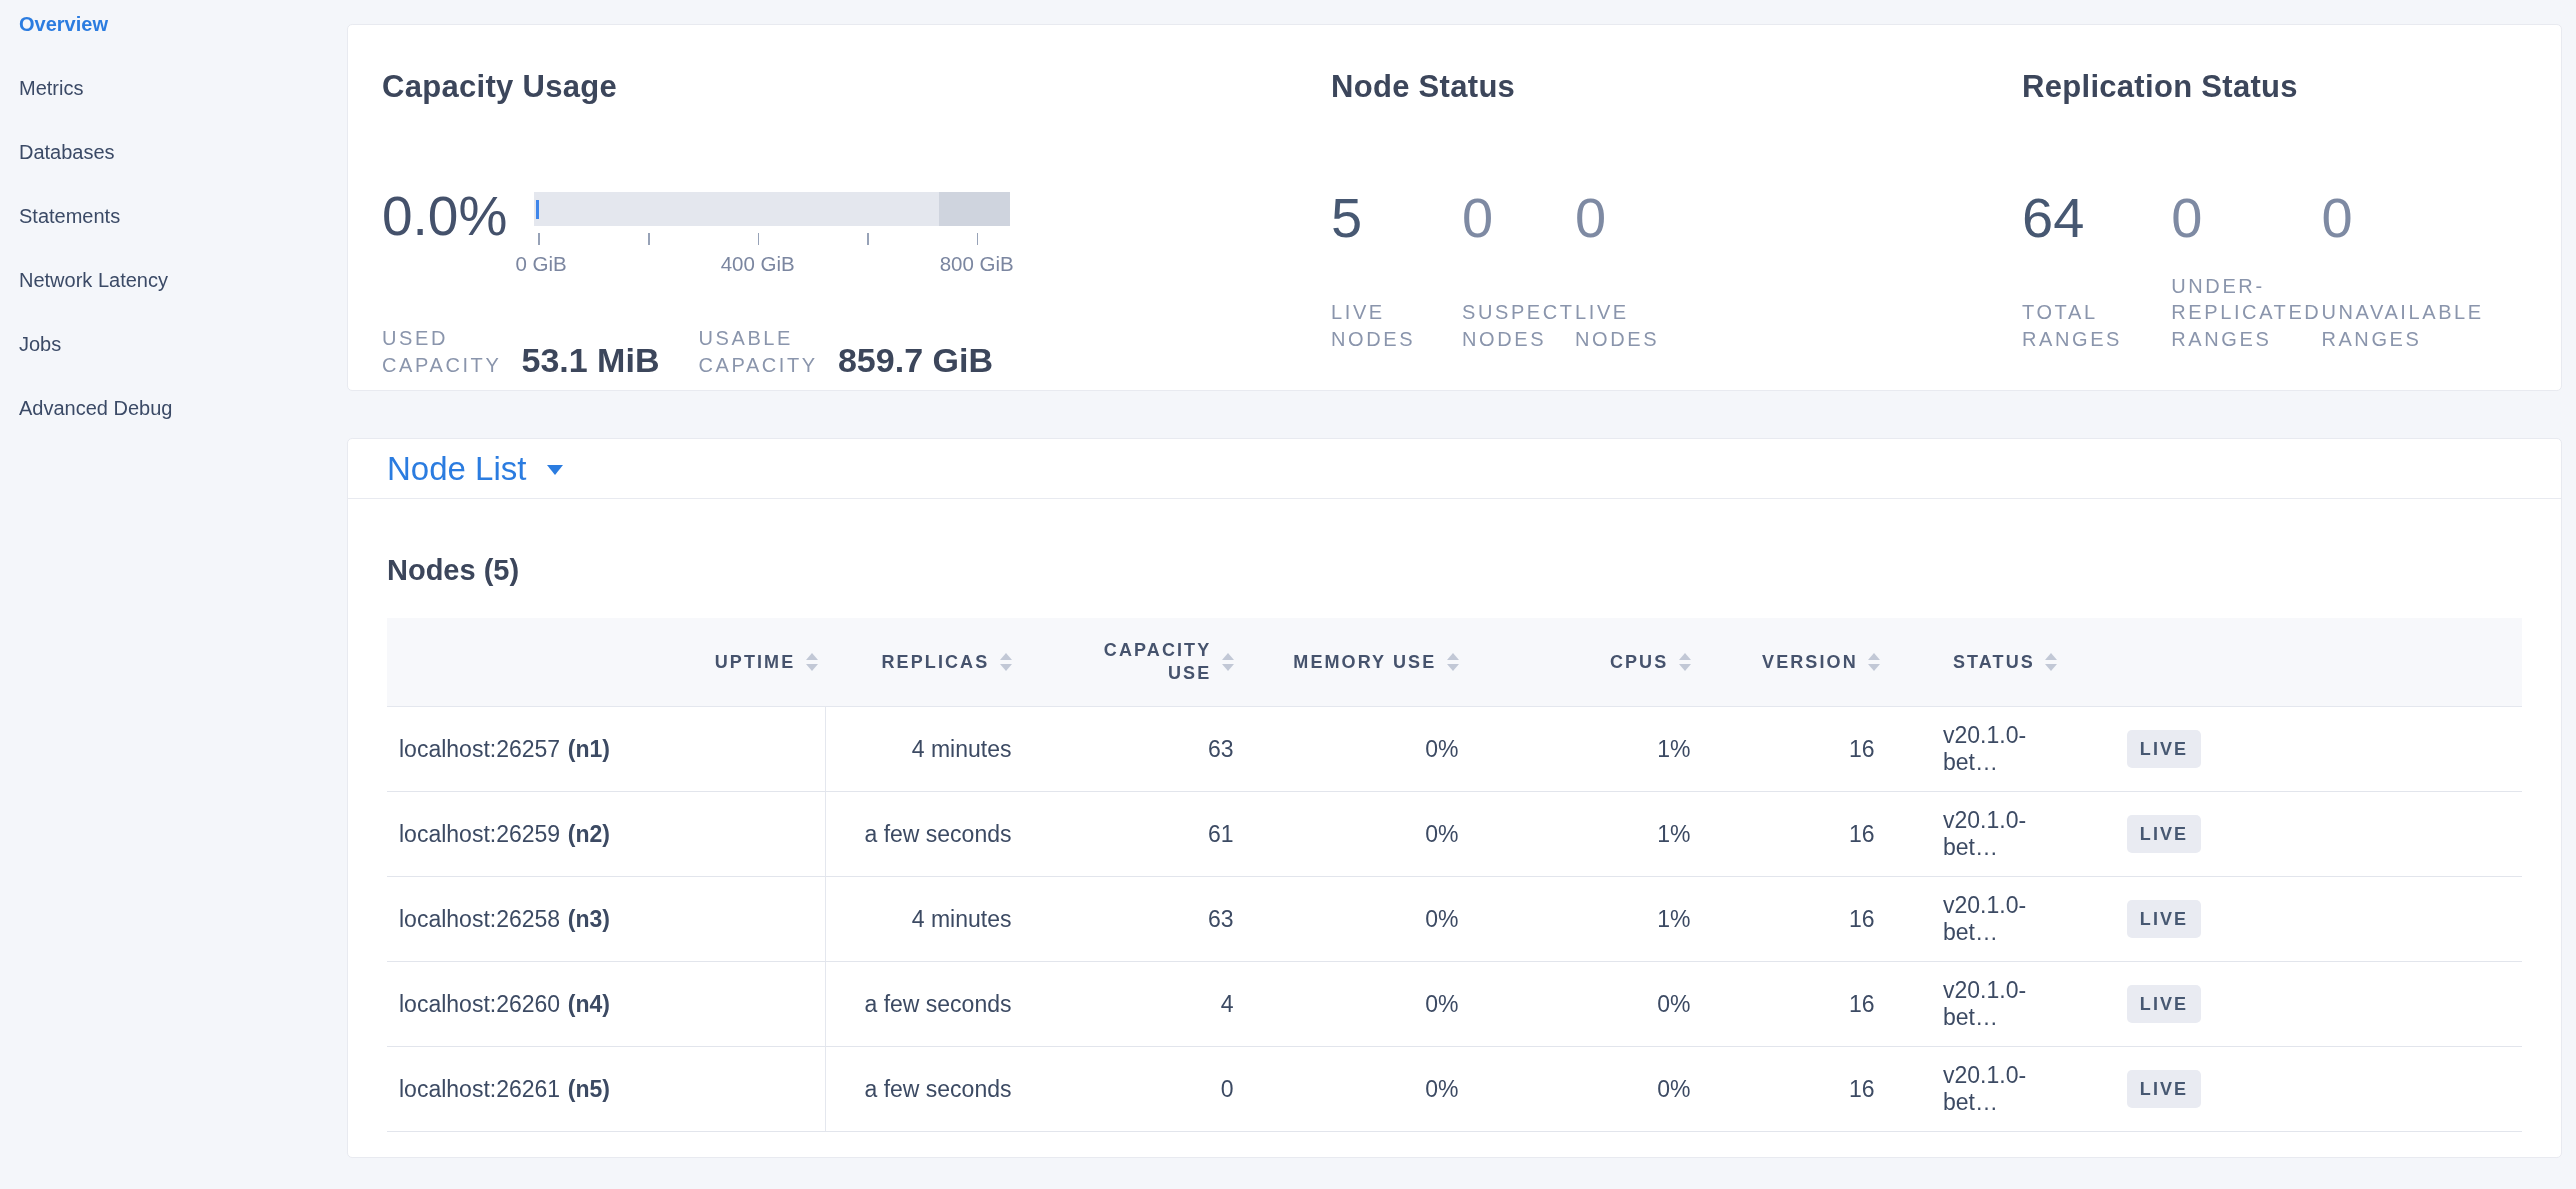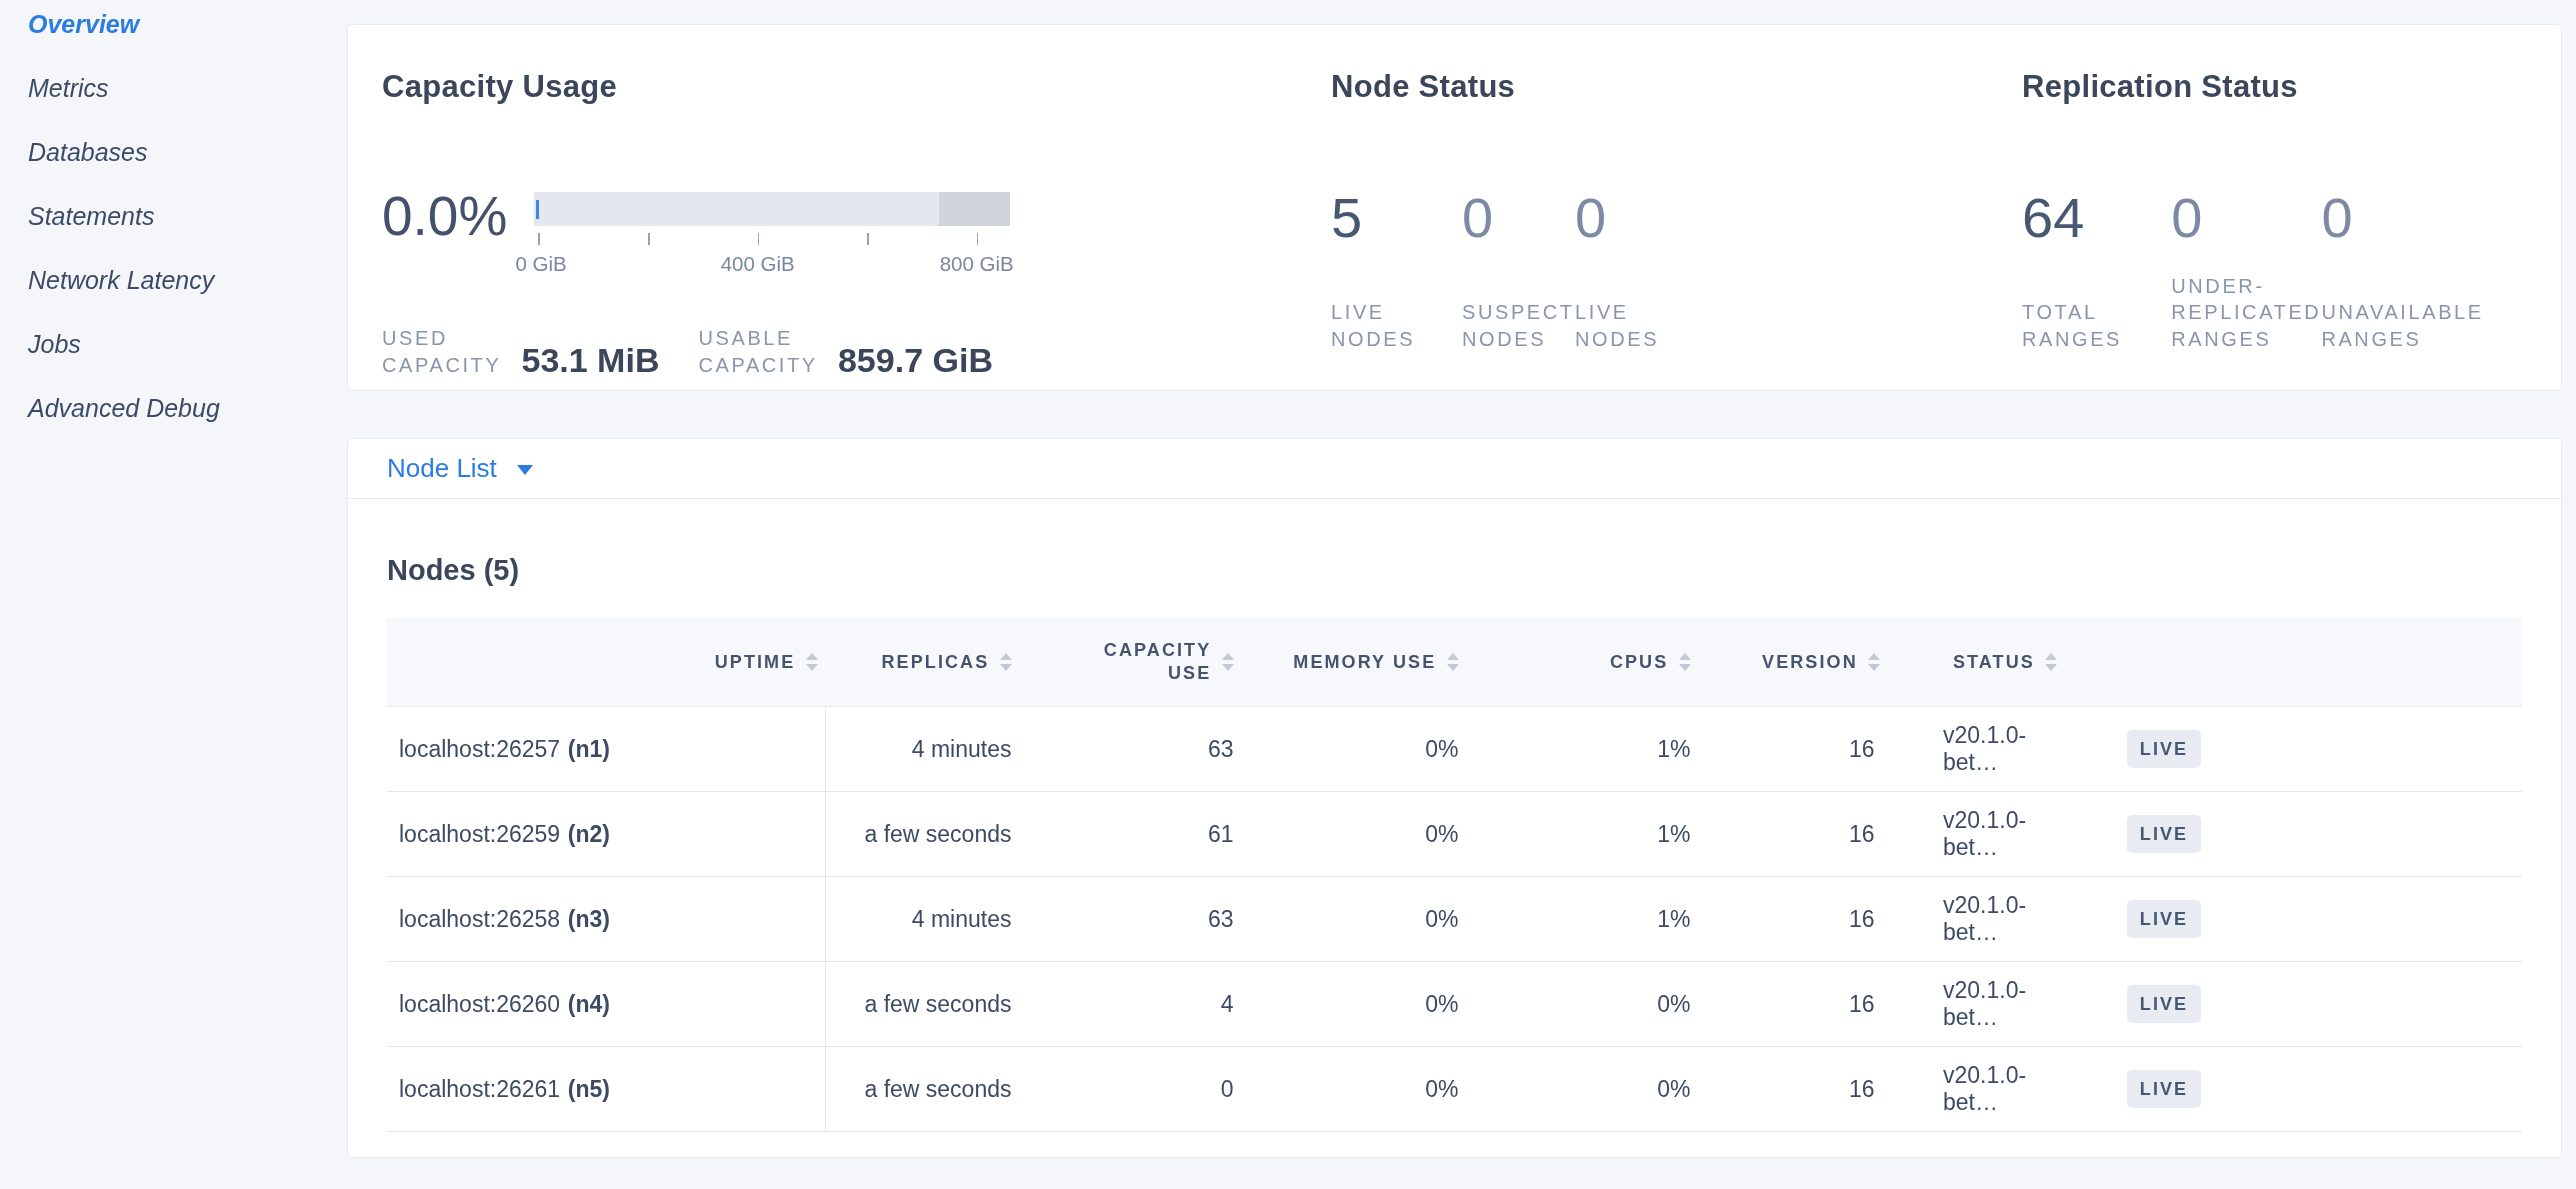--- a/index.html
+++ b/index.html
@@ -5,22 +5,22 @@
   * { box-sizing: border-box; }
   html,body { margin:0; padding:0; }
   body {
     width:2576px; height:1189px; position:relative; overflow:hidden;
     background:#f4f6fa; font-family:"Liberation Sans", sans-serif; color:#3c465b;
   }
 
   
   .sidebar { position:absolute; left:0; top:0; width:347px; padding-top:5.1px; }
   .side-item {
-    display:block; height:64px; line-height:38px; padding-left:28px;
-    font-size:25px; color:#3b4a66; cursor:pointer;font-style:italic;
+    display:block; height:64px; line-height:38px; padding-left:19px;
+    font-size:20px; color:#3b4a66; cursor:pointer;
   }
   .side-item.active { color:#2b7ce0; font-weight:700; }
 
   
   .main { position:absolute; left:347px; top:0; width:2215px; }
   .card { background:#fff; border:0.9px solid #e8eaf0; border-radius:5.1px; position:absolute; left:0; }
 
   
   .summary-card { top:24px; width:2215px; height:367px; }
   .sec { position:absolute; top:44px; bottom:38px; display:flex; flex-direction:column;gap:48px; }
@@ -59,21 +59,21 @@
   .sec-nodes .stat:nth-child(3) .stat-label { max-width:85px; }
   .sec-repl .stat:nth-child(1) { width:167px; }
   .sec-repl .stat:nth-child(2) { width:162px; }
   .sec-repl .stat:nth-child(1) .stat-label { max-width:94px; }
   .sec-repl .stat:nth-child(2) .stat-label { max-width:159px; }
   .sec-repl .stat:nth-child(3) .stat-label { max-width:230px; }
 
   
   .list-card { top:438px; width:2215px; height:720px; }
   .nodelist-bar { height:60px; display:flex; align-items:center; padding-left:39px; border-bottom:0.9px solid #e8eaf0; }
-  .nodelist-link { display:flex; align-items:center; font-size:26px; color:#2b7ce0; cursor:pointer; }
+  .nodelist-link { display:flex; align-items:center; font-size:33px; color:#2b7ce0; cursor:pointer; }
   .caret { width:0; height:0; border-left:8.5px solid transparent; border-right:8.5px solid transparent;
            border-top:10.2px solid #2b7ce0; display:inline-block; margin-left:20.5px; margin-top:3.4px; }
 
   .nodes-body { padding:55px 39px 0; }
   .nodes-title { margin:0 0 31px; font-size:29px; font-weight:600; color:#3c465b; }
 
   .thead, .tr { display:grid; grid-template-columns:439px 194px 222px 225px 232px 184px 184px 1fr; }
   .thead { background:#f7f8fb; height:89px; border-bottom:0.9px solid #e4e7ee; }
   .th { display:flex; align-items:center; font-size:18px; font-weight:700; letter-spacing:2.1px;
         color:#46536d; text-transform:uppercase; cursor:pointer; }

